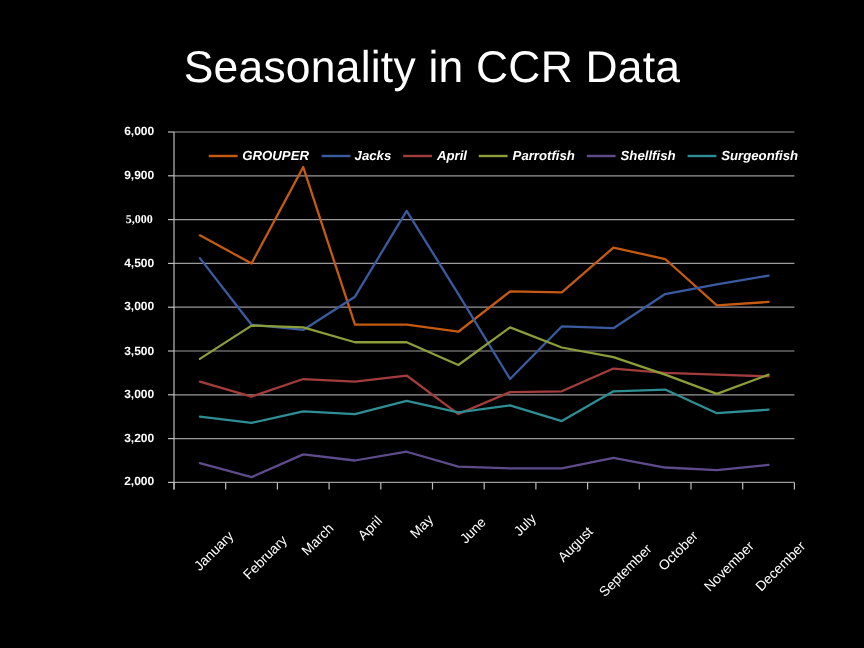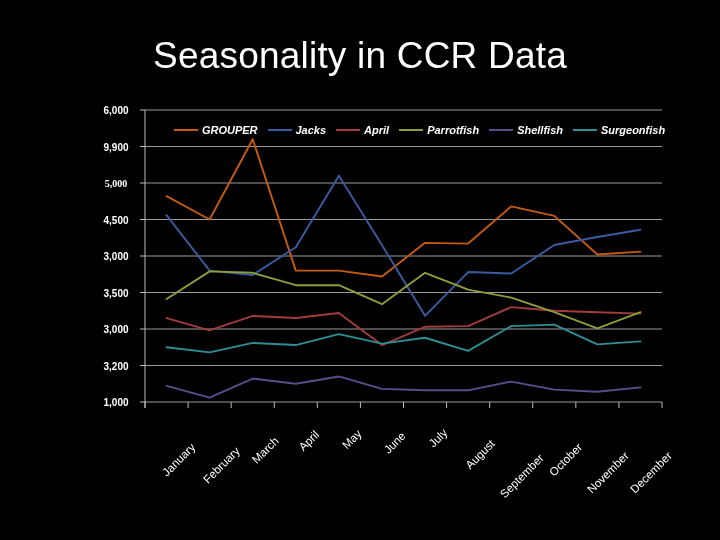--- a/index.html
+++ b/index.html
@@ -162,21 +162,21 @@
 
   <div id="y-axis-labels">
       <div class="ylabel" style="top: 110px;">6,000</div>
       <div class="ylabel" style="top: 146.5px;">9,900</div>
       <div class="ylabel" style="top: 183px; font-family: Liberation Serif, serif;">5,000</div>
       <div class="ylabel" style="top: 219.5px;">4,500</div>
       <div class="ylabel" style="top: 256px;">3,000</div>
       <div class="ylabel" style="top: 292.5px;">3,500</div>
       <div class="ylabel" style="top: 329px;">3,000</div>
       <div class="ylabel" style="top: 365.5px;">3,200</div>
-      <div class="ylabel" style="top: 402px;">1,000</div>
+      <div class="ylabel" style="top: 402px;">2,000</div>
     </div>
   <div id="x-axis-labels">
       <div class="xlabel" style="left: 176.542px; top: 412px; transform: rotate(-45deg) translateX(-100%);">January</div>
       <div class="xlabel" style="left: 219.625px; top: 412px; transform: rotate(-45deg) translateX(-100%);">February</div>
       <div class="xlabel" style="left: 262.708px; top: 412px; transform: rotate(-45deg) translateX(-100%);">March</div>
       <div class="xlabel" style="left: 305.792px; top: 412px; transform: rotate(-45deg) translateX(-100%);">April</div>
       <div class="xlabel" style="left: 348.875px; top: 412px; transform: rotate(-45deg) translateX(-100%);">May</div>
       <div class="xlabel" style="left: 391.958px; top: 412px; transform: rotate(-45deg) translateX(-100%);">June</div>
       <div class="xlabel" style="left: 435.042px; top: 412px; transform: rotate(-45deg) translateX(-100%);">July</div>
       <div class="xlabel" style="left: 478.125px; top: 412px; transform: rotate(-45deg) translateX(-100%);">August</div>

